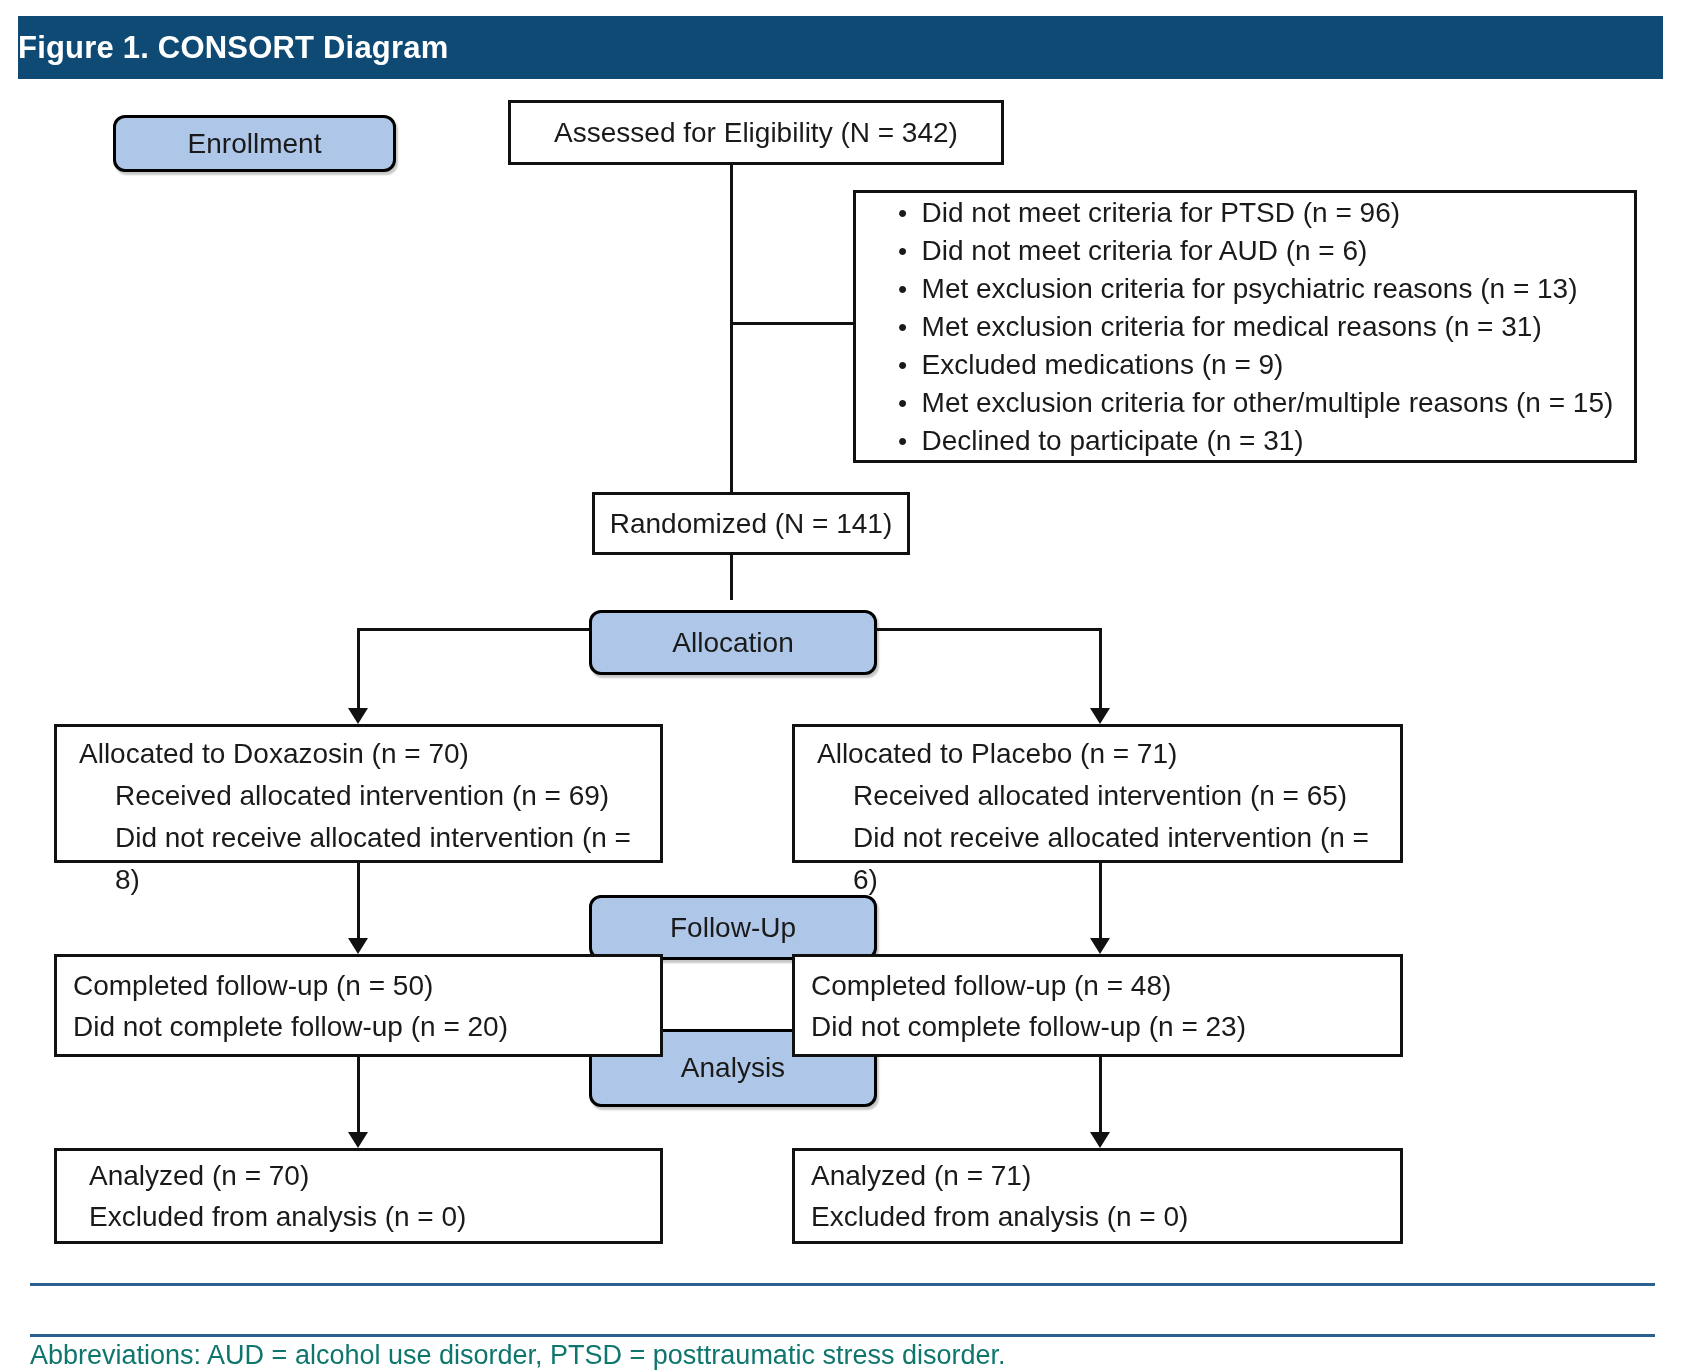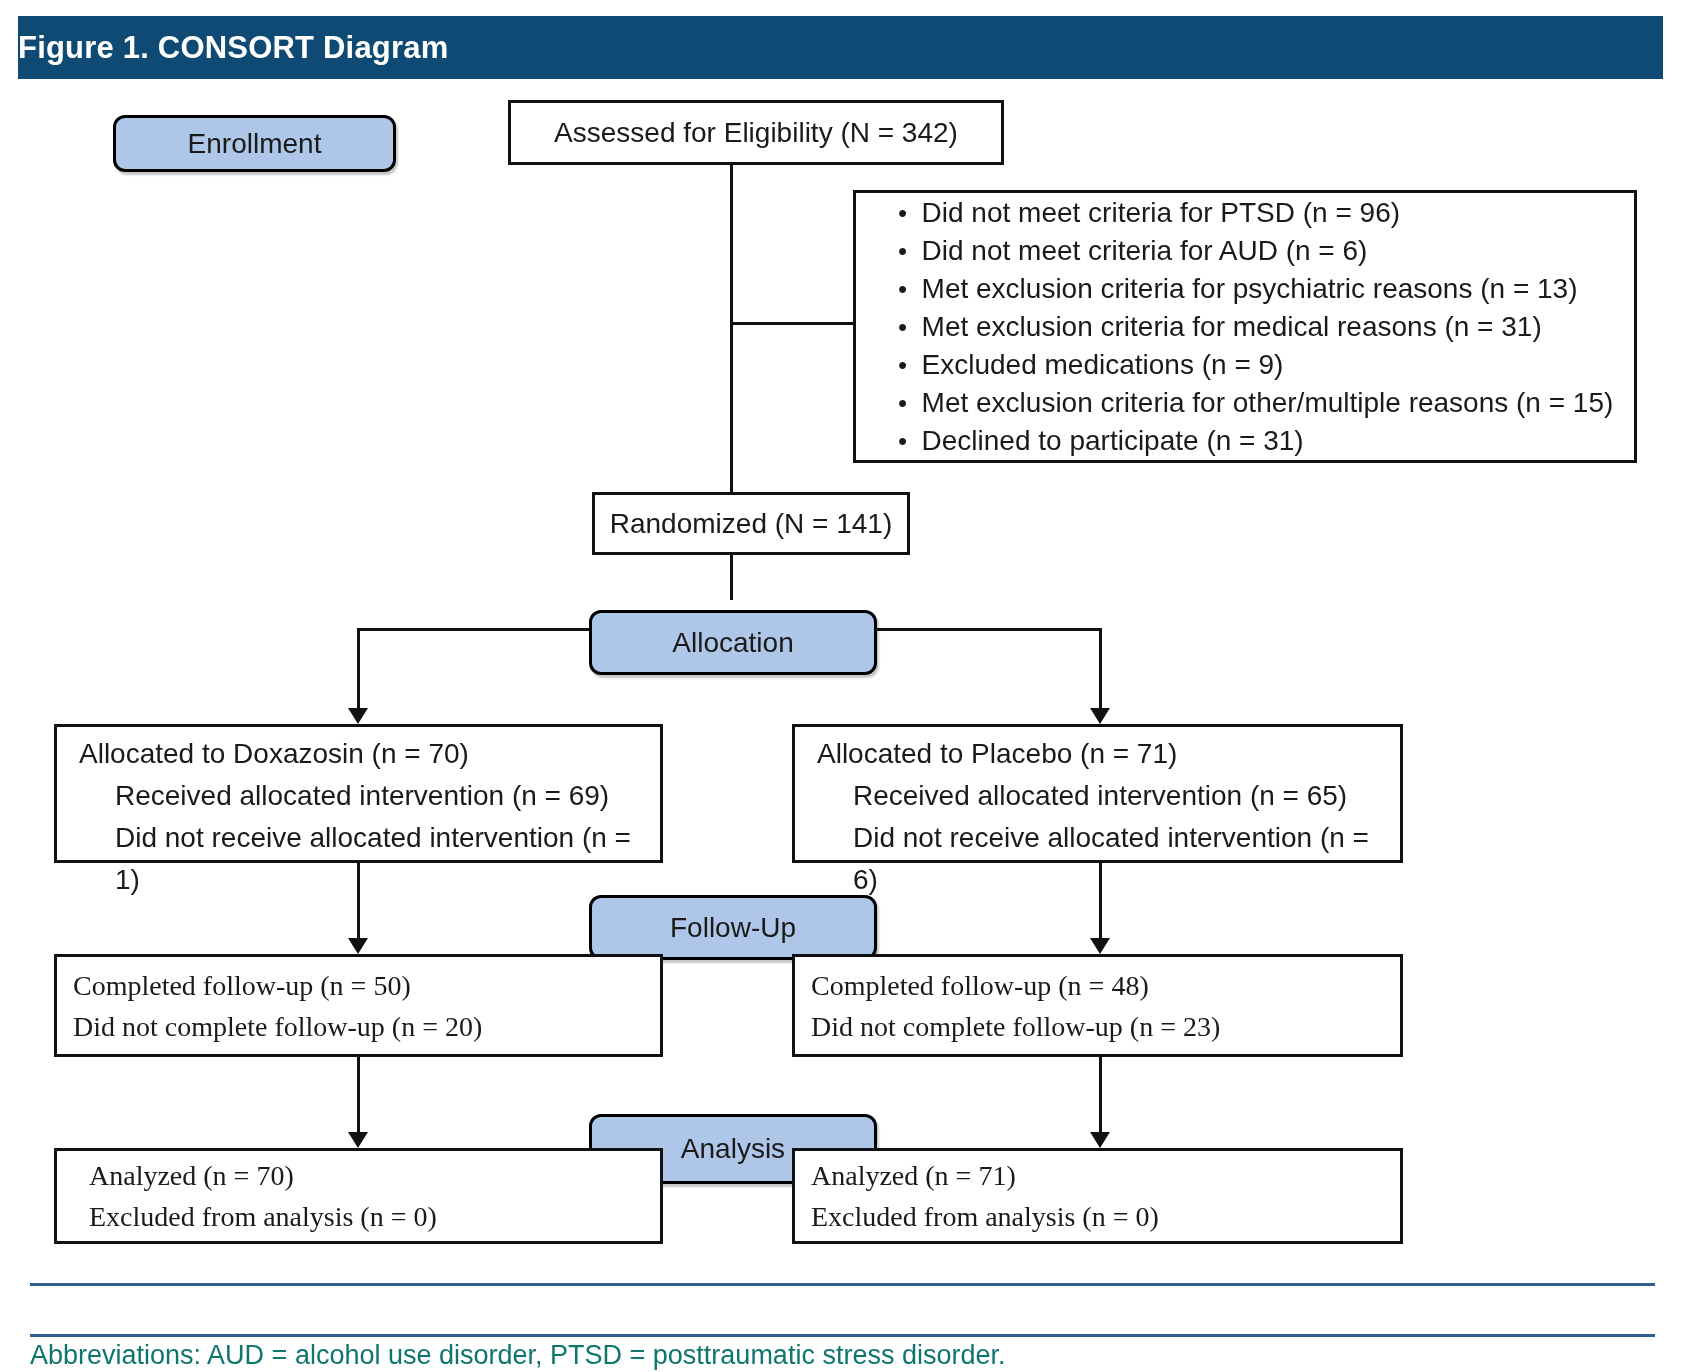--- a/index.html
+++ b/index.html
@@ -53,41 +53,41 @@
     background:#fff;border:3px solid #111;box-sizing:border-box;
     display:flex;flex-direction:column;justify-content:center;
     padding:4px 14px 4px 42px;font-size:28px;
   }
   .bullets .bi{line-height:38px;white-space:nowrap;}
   .bullets .bi::before{content:"\2022\00a0\00a0";font-size:26px;}
   .rule{position:absolute;left:30px;width:1625px;height:3px;background:var(--rule-blue);}
   .footer-text{
     position:absolute;left:30px;top:1292px;font-size:27px;color:#0f766e;margin-top:48px;
   }
-  .twoline{display:flex;flex-direction:column;justify-content:center;line-height:41px;padding:4px 10px 4px 16px;box-sizing:border-box;font-family:Liberation Serif, serif;}
+  .twoline{display:flex;flex-direction:column;justify-content:center;line-height:41px;padding:4px 10px 4px 16px;box-sizing:border-box;}
 </style>
 </head>
 <body>
 
 <div id="canvas">
 
   <div class="titlebar">
     <span>Figure 1. CONSORT Diagram</span>
   </div>
 
   <div class="stage" style="left:113px;top:103px;width:283px;height:57px;">
     <span>Enrollment</span>
   </div>
   <div class="stage" style="left:589px;top:598px;width:288px;height:65px;">
     <span>Allocation</span>
   </div>
   <div class="stage" style="left:589px;top:883px;width:288px;height:65px;">
     <span>Follow-Up</span>
   </div>
-  <div class="stage" style="left:589px;top:1102px;width:288px;height:70px;">
+  <div class="stage" style="left:589px;top:1017px;width:288px;height:78px;">
     <span>Analysis</span>
   </div>
 
   <div class="line" style="left:730px;top:163px;width:3px;height:329px;"></div>
   <div class="line" style="left:730px;top:322px;width:125px;height:3px;"></div>
   <div class="line" style="left:730px;top:553px;width:3px;height:47px;"></div>
   <div class="line" style="left:357px;top:628px;width:232px;height:3px;"></div>
   <div class="line" style="left:876px;top:628px;width:226px;height:3px;"></div>
   <div class="line" style="left:357px;top:628px;width:3px;height:82px;"></div>
   <div class="line" style="left:1099px;top:628px;width:3px;height:82px;"></div>
@@ -118,21 +118,21 @@
   </div>
 
   <div class="wbox center" style="left:592px;top:492px;width:318px;height:63px;">
     <span>Randomized (N = 141)</span>
   </div>
 
   <div class="wbox" style="left:54px;top:724px;width:609px;height:139px;">
     <div class="pad">
       <span>Allocated to Doxazosin (n = 70)</span>
       <span class="indent">Received allocated intervention (n = 69)</span>
-      <span class="indent">Did not receive allocated intervention (n = 1)</span>
+      <span class="indent">Did not receive allocated intervention (n = 8)</span>
     </div>
   </div>
   <div class="wbox" style="left:792px;top:724px;width:611px;height:139px;">
     <div class="pad">
       <span>Allocated to Placebo (n = 71)</span>
       <span class="indent">Received allocated intervention (n = 65)</span>
       <span class="indent">Did not receive allocated intervention (n = 6)</span>
     </div>
   </div>
 

